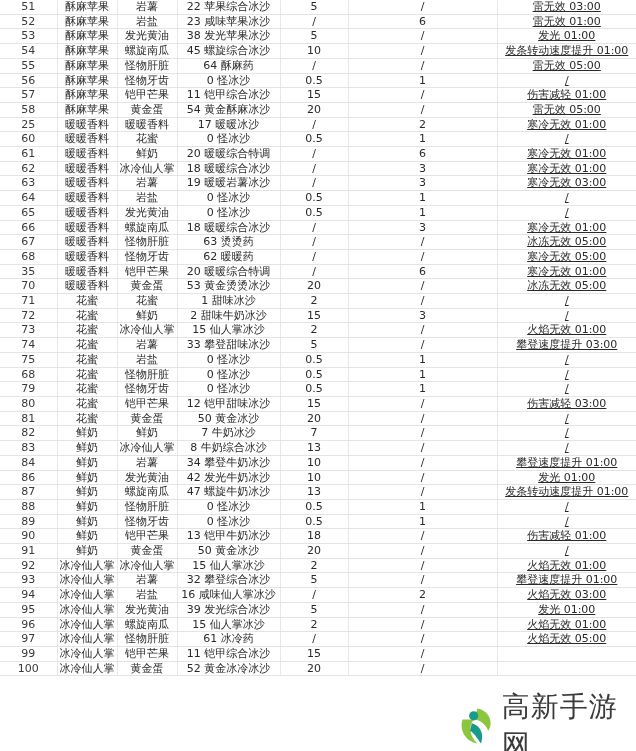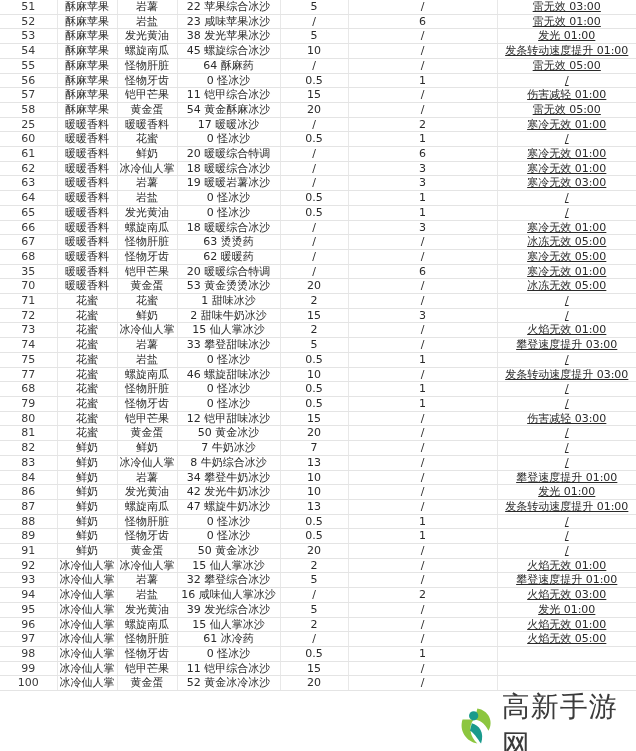--- a/index.html
+++ b/index.html
@@ -249,29 +249,20 @@
       <tr>
         <td class="c-num">75</td>
         <td class="c-a">花蜜</td>
         <td class="c-b">岩盐</td>
         <td class="c-res">0 怪冰沙</td>
         <td class="c-val">0.5</td>
         <td class="c-cnt">1</td>
         <td class="c-eff">/</td>
       </tr>
       <tr>
-        <td class="c-num">77</td>
-        <td class="c-a">花蜜</td>
-        <td class="c-b">螺旋南瓜</td>
-        <td class="c-res">46 螺旋甜味冰沙</td>
-        <td class="c-val">10</td>
-        <td class="c-cnt">/</td>
-        <td class="c-eff">发条转动速度提升 03:00</td>
-      </tr>
-      <tr>
         <td class="c-num">68</td>
         <td class="c-a">花蜜</td>
         <td class="c-b">怪物肝脏</td>
         <td class="c-res">0 怪冰沙</td>
         <td class="c-val">0.5</td>
         <td class="c-cnt">1</td>
         <td class="c-eff">/</td>
       </tr>
       <tr>
         <td class="c-num">79</td>
@@ -357,20 +348,29 @@
       <tr>
         <td class="c-num">89</td>
         <td class="c-a">鲜奶</td>
         <td class="c-b">怪物牙齿</td>
         <td class="c-res">0 怪冰沙</td>
         <td class="c-val">0.5</td>
         <td class="c-cnt">1</td>
         <td class="c-eff">/</td>
       </tr>
       <tr>
+        <td class="c-num">90</td>
+        <td class="c-a">鲜奶</td>
+        <td class="c-b">铠甲芒果</td>
+        <td class="c-res">13 铠甲牛奶冰沙</td>
+        <td class="c-val">18</td>
+        <td class="c-cnt">/</td>
+        <td class="c-eff">伤害减轻 01:00</td>
+      </tr>
+      <tr>
         <td class="c-num">91</td>
         <td class="c-a">鲜奶</td>
         <td class="c-b">黄金蛋</td>
         <td class="c-res">50 黄金冰沙</td>
         <td class="c-val">20</td>
         <td class="c-cnt">/</td>
         <td class="c-eff">/</td>
       </tr>
       <tr>
         <td class="c-num">92</td>
@@ -418,29 +418,20 @@
         <td class="c-eff">火焰无效 01:00</td>
       </tr>
       <tr>
         <td class="c-num">97</td>
         <td class="c-a">冰冷仙人掌</td>
         <td class="c-b">怪物肝脏</td>
         <td class="c-res">61 冰冷药</td>
         <td class="c-val">/</td>
         <td class="c-cnt">/</td>
         <td class="c-eff">火焰无效 05:00</td>
-      </tr>
-      <tr>
-        <td class="c-num">98</td>
-        <td class="c-a">冰冷仙人掌</td>
-        <td class="c-b">怪物牙齿</td>
-        <td class="c-res">0 怪冰沙</td>
-        <td class="c-val">0.5</td>
-        <td class="c-cnt">1</td>
-        <td class="c-eff"></td>
       </tr>
       <tr>
         <td class="c-num">99</td>
         <td class="c-a">冰冷仙人掌</td>
         <td class="c-b">铠甲芒果</td>
         <td class="c-res">11 铠甲综合冰沙</td>
         <td class="c-val">15</td>
         <td class="c-cnt">/</td>
         <td class="c-eff"></td>
       </tr>

